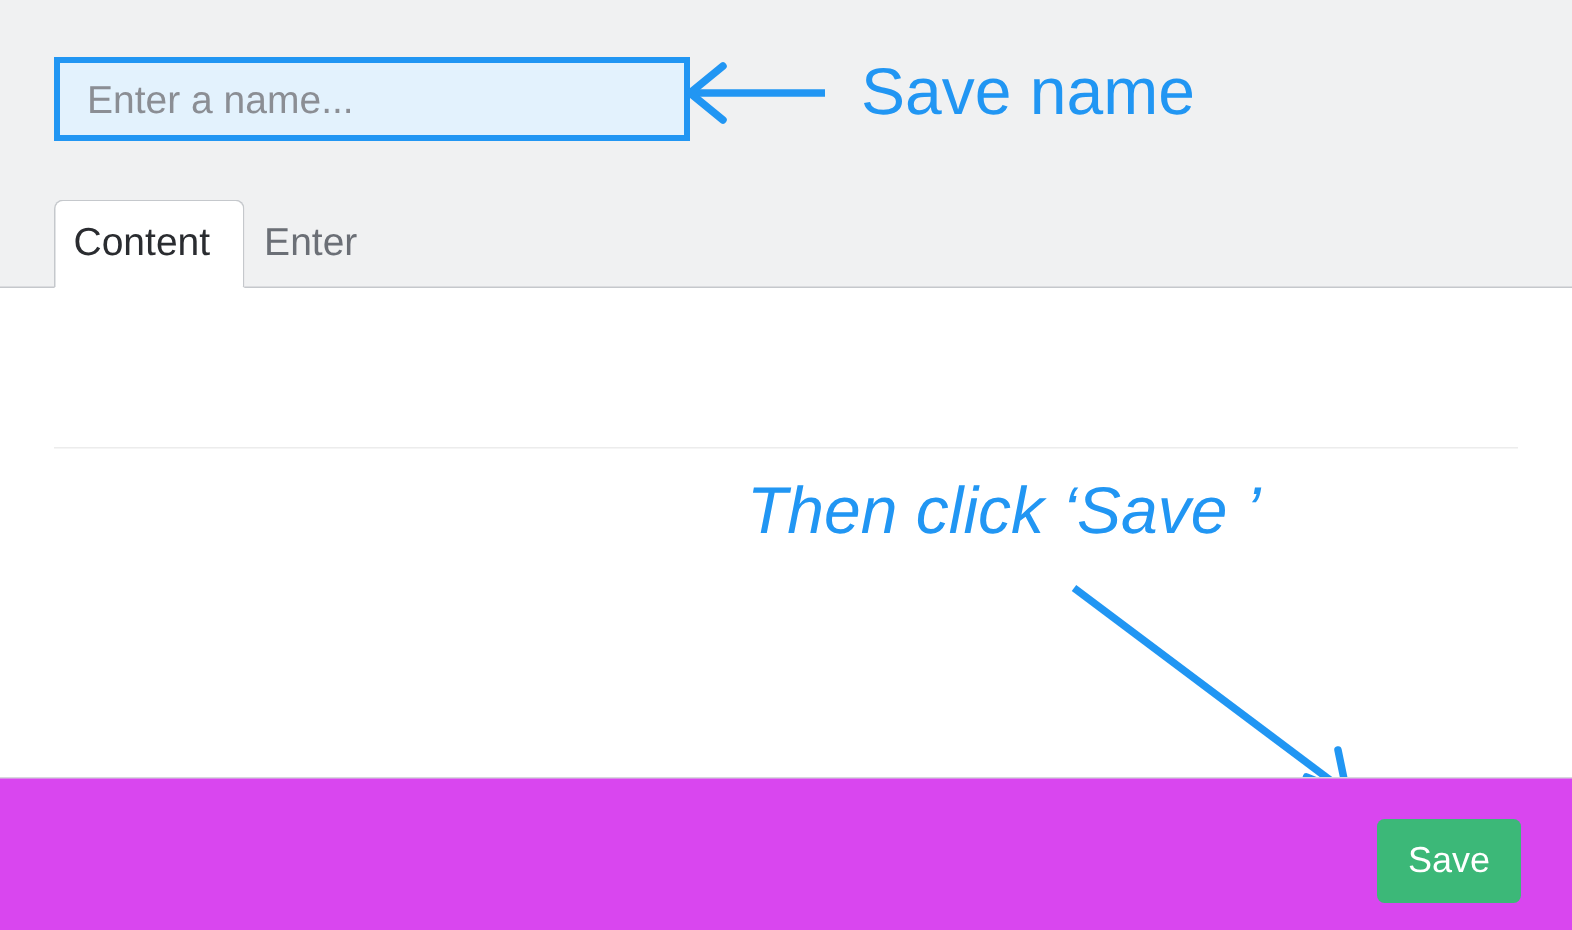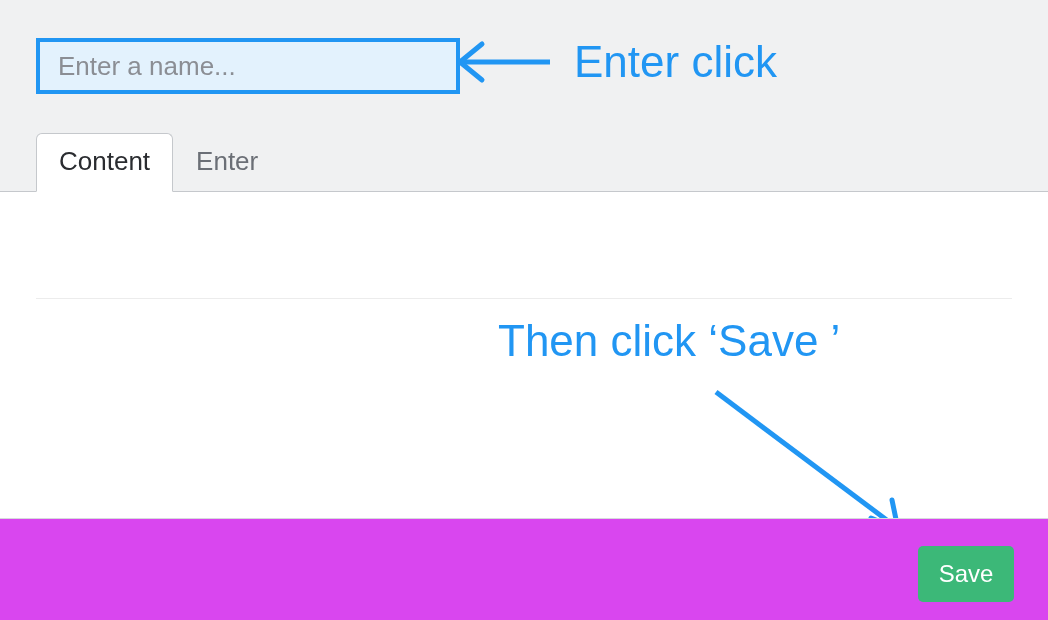--- a/index.html
+++ b/index.html
@@ -57,21 +57,21 @@
       border-bottom: 1px solid #c5c8cc;
     }
     .tabs-inner {
       position: absolute;
       left: 36px;
       bottom: -1px;
       display: flex;
     }
     .tab {
       font-size: 26px;
-      padding: 12px 22px 14px 22px;
+      padding: 12px 22px 14px 12px;
       cursor: pointer;
       border: 1px solid transparent;
       border-bottom: none;
       color: #6b6f76;
       position: relative;
     }
     .tab.active {
       background: #ffffff;
       border: 1px solid #c5c8cc;
       border-bottom: 1px solid #ffffff;
@@ -122,40 +122,41 @@
       left: 498px;
       top: 316px;
       display: flex;
       flex-direction: column;
       align-items: flex-start;
     }
     .annotation-2-text {
       color: #2196f3;
       font-size: 44px;
       font-weight: 400;
+      font-style: italic;
     }
     .arrow-diag {
       position: absolute;
       left: 706px;
       top: 382px;
       stroke: #2196f3;
       fill: none;
     }
   </style>
 </head>
 <body>
 
 <input type="text" class="name-input" placeholder="Enter a name..." style="">
 
 <div class="annotation-1">
   <svg width="110" height="60" class="arrow-left">
     <line x1="12" y1="30" x2="102" y2="30" stroke-width="5"></line>
     <polyline points="34,12 12,30 34,48" stroke-width="5" stroke-linecap="round" stroke-linejoin="round"></polyline>
   </svg>
-  <span class="annotation-1-text">Enter click</span>
+  <span class="annotation-1-text">Save name</span>
 </div>
 
 <div class="tabs-container">
   <div class="tabs-inner">
     <div class="tab active">Content</div>
     <div class="tab">Enter</div>
   </div>
 </div>
 
 <div class="content-panel">

